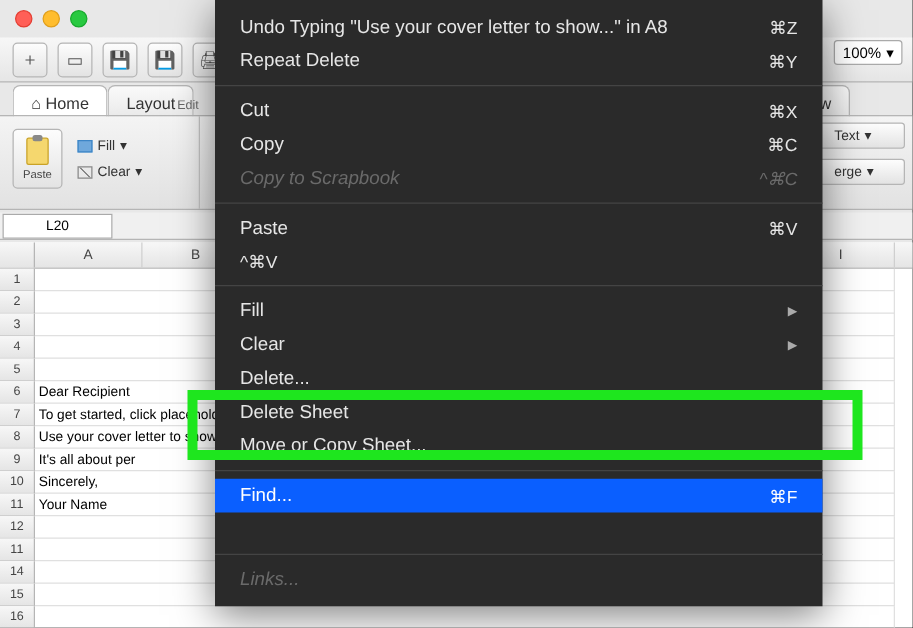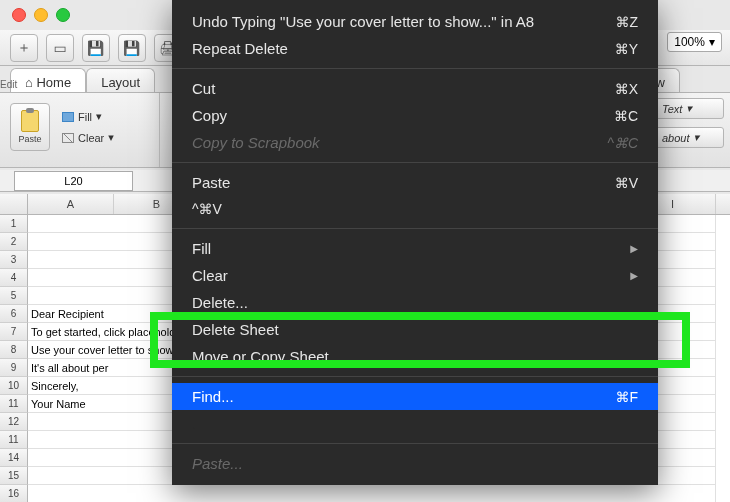--- a/index.html
+++ b/index.html
@@ -20,31 +20,31 @@
 
 
 .tabs { position: absolute; top: 68px; left: 10px; display: flex; gap: 0; }
 .tab { padding: 6px 14px 4px; background: linear-gradient(#fafafa,#e9e9e9); border: 1px solid #b5b5b5; border-bottom: none; border-radius: 6px 6px 0 0; font-size: 13px; color: #333; margin-right: 0; }
 .tab.active { background: #fff; }
 .tab-right { position:absolute; top:68px; right:50px; display:flex; gap:2px; }
 
 
 .ribbon { position: absolute; top: 92px; left: 0; right: 0; height: 76px; background: linear-gradient(#f4f4f4,#e2e2e2); border-top: 1px solid #b5b5b5; border-bottom: 1px solid #b5b5b5; display: flex; }
 .rib-group { padding: 4px 10px; border-right: 1px solid #c5c5c5; display: flex; flex-direction: column; position: relative; }
-.rib-group-title { font-size: 10px; color: #666; text-align: left; position: absolute; top: -14px; left: 0; right: 0; }
+.rib-group-title { font-size: 10px; color: #666; text-align: right; position: absolute; top: -14px; left: 0; right: 0; }
 .paste-btn { width: 40px; height: 48px; background: linear-gradient(#fdfdfd,#e3e3e3); border: 1px solid #b5b5b5; border-radius: 4px; display: flex; flex-direction: column; align-items: center; justify-content: center; font-size: 9px; color: #444; gap: 2px; }
 .paste-icon { width: 18px; height: 22px; background: #f5d76e; border: 1px solid #c9a227; border-radius: 2px; position: relative; }
 .paste-icon::before { content:''; position:absolute; top:-3px; left:4px; width:8px; height:5px; background:#888; border-radius:2px; }
 .rib-small-btn { font-size: 11px; color: #333; padding: 2px 4px; display: flex; align-items: center; gap: 4px; margin: 2px 0; }
 .rib-right { position:absolute; right:6px; top:96px; display:flex; flex-direction:column; gap:4px; }
-.rib-right .rib-small-btn { border:1px solid #b5b5b5; background:linear-gradient(#fdfdfd,#e3e3e3); border-radius:3px; padding:3px 24px;font-style:italic; }
+.rib-right .rib-small-btn { border:1px solid #b5b5b5; background:linear-gradient(#fdfdfd,#e3e3e3); border-radius:3px; padding:3px 24px; }
 
 
 .name-row { position: absolute; top: 170px; left: 0; right: 0; height: 22px; background: #f0f0f0; border-bottom: 1px solid #b5b5b5; display: flex; align-items: center; }
-.name-box { width: 119px; height: 20px; background: #fff; border: 1px solid #aaa; font-size: 11px; padding: 0 6px; margin-left: 14px; display: flex; align-items: center; justify-content: center; }
+.name-box { width: 88px; height: 20px; background: #fff; border: 1px solid #aaa; font-size: 11px; padding: 0 6px; margin-left: 2px; display: flex; align-items: center; justify-content: center; }
 
 
 .grid { position: absolute; top: 194px; left: 0; right: 0; bottom: 0; background: #fff; }
 .col-headers { display: flex; background: linear-gradient(#f7f7f7,#e5e5e5); border-bottom: 1px solid #b5b5b5; }
 .ch-corner { width: 28px; height: 20px; border-right: 1px solid #b5b5b5; background: linear-gradient(#f7f7f7,#e5e5e5); }
 .ch { width: 86px; height: 20px; border-right: 1px solid #cfcfcf; font-size: 11px; color: #444; text-align: center; line-height: 20px; }
 .rows { }
 .row { display: flex; height: 18px; }
 .rh { width: 28px; border-right: 1px solid #b5b5b5; border-bottom: 1px solid #cfcfcf; background: linear-gradient(#f7f7f7,#e5e5e5); font-size: 10px; color: #444; text-align: center; line-height: 18px; }
 .cell { width: 86px; border-right: 1px solid #e0e0e0; border-bottom: 1px solid #e0e0e0; font-size: 11px; padding: 0 3px; line-height: 18px; overflow: hidden; white-space: nowrap; }
@@ -133,21 +133,21 @@
       </div>
     </div>
   </div>
 </div>
 <div class="rib-right">
   <div class="rib-small-btn">
     <span>Text</span>
     <span>▾</span>
   </div>
   <div class="rib-small-btn">
-    <span>about</span>
+    <span>erge</span>
     <span>▾</span>
   </div>
 </div>
 
 <div class="name-row">
   <div class="name-box">
     <span>L20</span>
   </div>
 </div>
 
@@ -278,18 +278,18 @@
   <div class="menu-sep"></div>
   <div class="menu-item highlighted">
     <span>Find...</span>
     <span class="shortcut">⌘F</span>
   </div>
   <div class="menu-item" style="color:#2a2a2a">
     <span>.</span>
   </div>
   <div class="menu-sep"></div>
   <div class="menu-item disabled">
-    <span>Paste...</span>
+    <span>Links...</span>
   </div>
 
 </div>
 
 <div class="green-hl"></div>
 
 </body></html>

